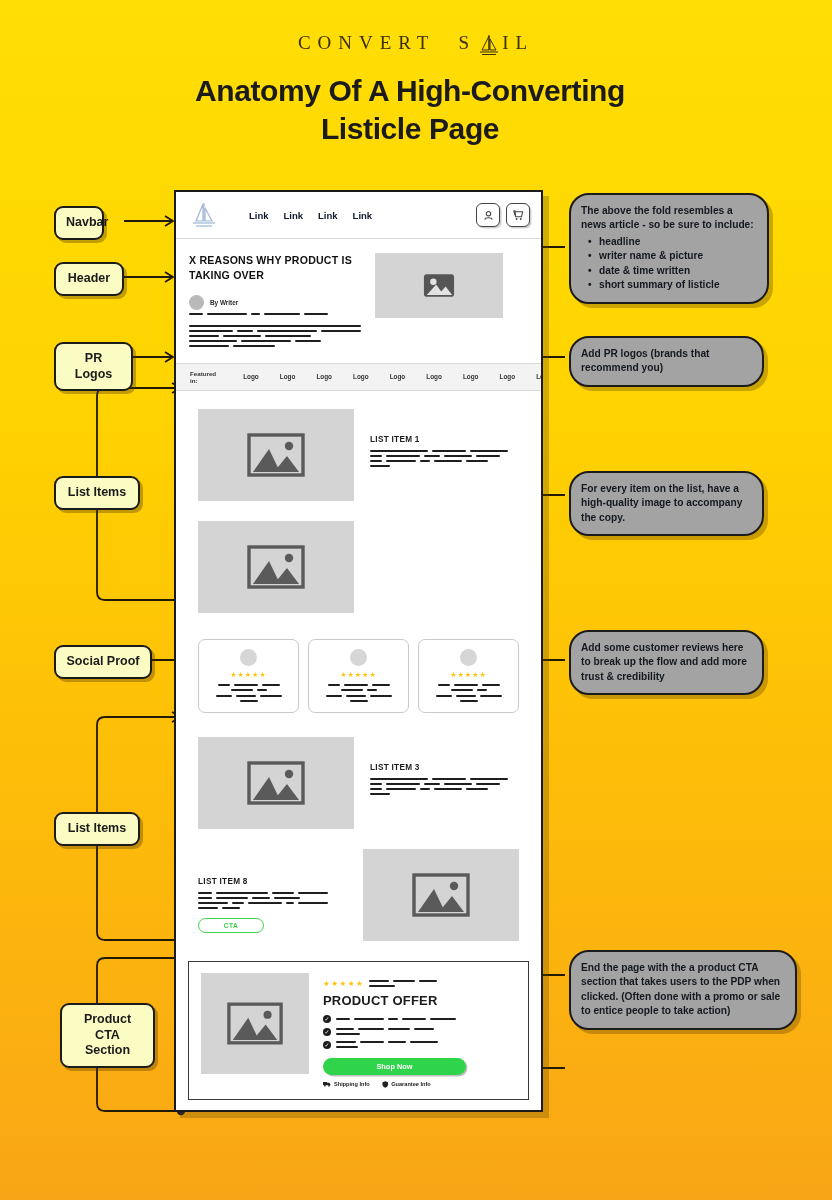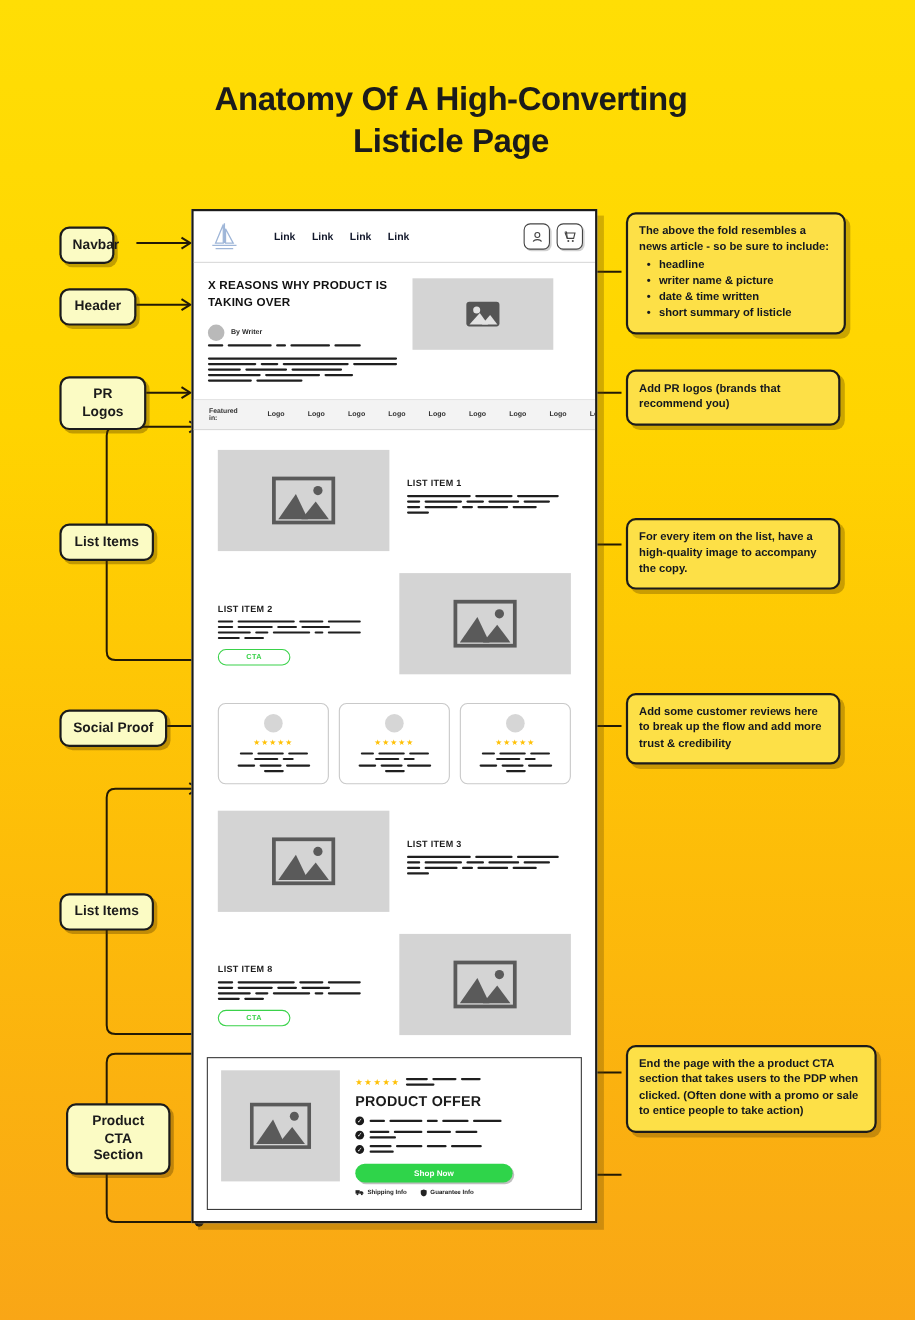--- a/index.html
+++ b/index.html
@@ -41,23 +41,23 @@
     border-radius: 9px;
     box-shadow: 3px 3px 0 rgba(80,55,0,.35);
     font-size: 12.5px; font-weight: bold; color: #1b1b1b;
     padding: 7px 10px; line-height: 1.25; text-align: center;
     white-space: pre-line;
   }
 
   
   .note {
     position: absolute;
-    background: #fde047;
+    background: #a3a3a3;
     border: 2px solid #1b1b1b;
-    border-radius: 9px;
+    border-radius: 20px;
     box-shadow: 4px 4px 0 rgba(90,62,0,.32);
     font-size: 10.2px; font-weight: bold; color: #14181f;
     line-height: 1.42; padding: 9px 10px;
   }
   .note ul { list-style: none; margin: 2px 0 0 7px; }
   .note li { position: relative; padding-left: 11px; }
   .note li:before { content: "•"; position: absolute; left: 0; }
 
   
   .mock {
@@ -148,20 +148,33 @@
     box-shadow: 1.5px 1.5px 0 rgba(0,0,0,.25);
   }
   .infos { margin-top: 6px; display: flex; gap: 12px; }
   .info { display: flex; align-items: center; gap: 3px; font-size: 5.6px; font-weight: bold; color: #222; }
 </style>
 </head>
 <body>
 
 <div class="stage">
 
+  <div class="brand">
+    <span class="b1">CONVERT  S</span>
+    <span class="boat">
+      <svg viewBox="0 0 26 26" width="26" height="26">
+        <path d="M13 2 L13 17" stroke="#3a2f08" stroke-width="1" fill="none"></path>
+        <path d="M13 3 L6 17 L13 17 Z" stroke="#3a2f08" stroke-width="1" fill="none"></path>
+        <path d="M14 6 L20 17 L14 17 Z" stroke="#3a2f08" stroke-width="1" fill="none"></path>
+        <path d="M4 19 L22 19" stroke="#3a2f08" stroke-width="1"></path>
+        <path d="M6 21.5 L20 21.5" stroke="#3a2f08" stroke-width="1"></path>
+      </svg>
+    </span>
+    <span class="b2">IL</span>
+  </div>
 
   <div class="title">
     <div>Anatomy Of A High-Converting</div>
     <div>Listicle Page</div>
   </div>
 
   <svg class="wires" width="832" height="1200">
     <g fill="none" stroke="#231a05" stroke-width="1.8">
 
       <path d="M124 221 L172 221"></path>
@@ -354,41 +367,20 @@
             <i class="ln" style="width:30px"></i>
             <i class="ln" style="width:10px"></i>
             <i class="ln" style="width:28px"></i>
             <i class="ln" style="width:22px"></i>
             <i class="ln" style="width:20px"></i>
         </div>
       </div>
     </div>
 
     <div class="row rev" style="padding-bottom:14px;">
-      <div class="col-txt" style="padding-top:28px;">
-        <div class="item-label">LIST ITEM 2</div>
-        <div class="lines" style="margin-top:6px; width:132px;">
-          <i class="ln" style="width:14px"></i>
-            <i class="ln" style="width:52px"></i>
-            <i class="ln" style="width:22px"></i>
-            <i class="ln" style="width:30px"></i>
-          <i class="ln" style="width:14px"></i>
-            <i class="ln" style="width:32px"></i>
-            <i class="ln" style="width:18px"></i>
-            <i class="ln" style="width:26px"></i>
-            <i class="ln" style="width:30px"></i>
-          <i class="ln" style="width:12px"></i>
-            <i class="ln" style="width:34px"></i>
-            <i class="ln" style="width:8px"></i>
-            <i class="ln" style="width:30px"></i>
-            <i class="ln" style="width:20px"></i>
-            <i class="ln" style="width:18px"></i>
-        </div>
-        <div class="cta">CTA</div>
-      </div>
       <div class="ph ph-lg">
         <svg viewBox="0 0 60 46" width="60" height="46">
           <rect x="3" y="3" width="54" height="40" fill="none" stroke="#5a5a5a" stroke-width="3.4"></rect>
           <circle cx="43" cy="14" r="4.2" fill="#5a5a5a"></circle>
           <path d="M7 40 L23 17 L34 40 Z" fill="#5a5a5a"></path>
           <path d="M28 40 L41 24 L53 40 Z" fill="#5a5a5a"></path>
         </svg>
       </div>
     </div>
 

